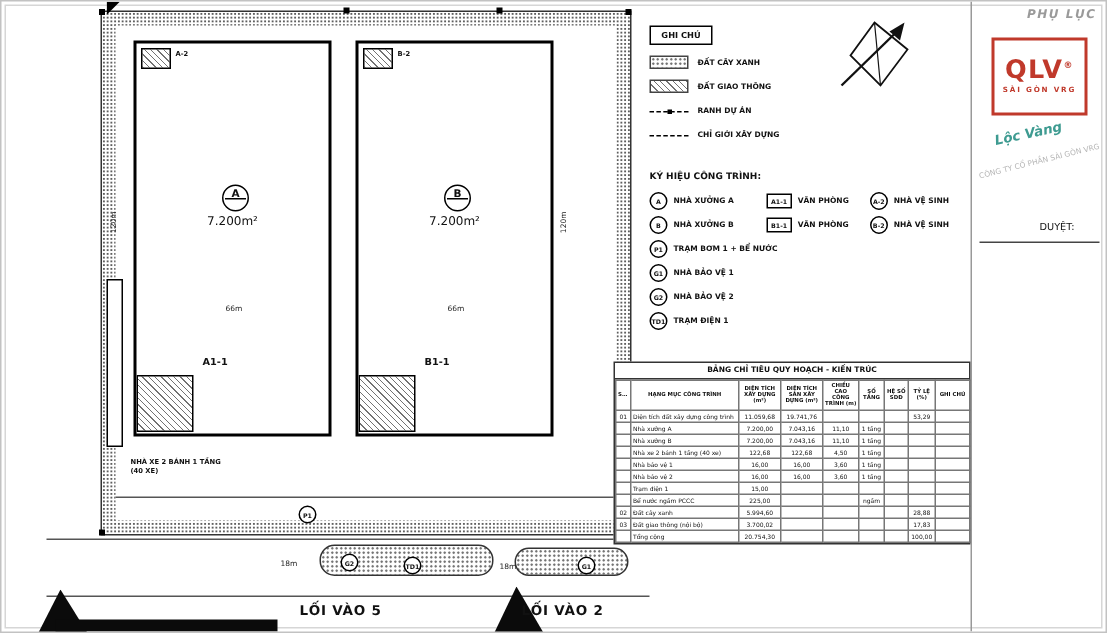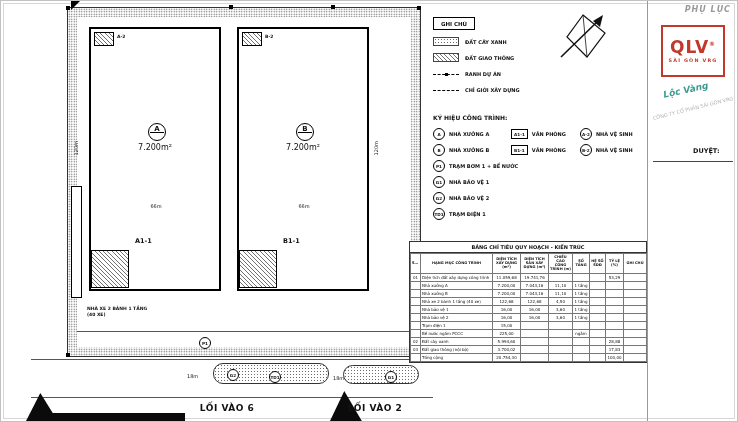--- a/index.html
+++ b/index.html
@@ -70,21 +70,21 @@
 
   
   .tb-divider { left:646px; top:0; bottom:0; width:0; border-left:0.9px solid #999; }
   .corner-label { right:6px; top:4px; font-size:8px; font-weight:700; color:#9a9a9a; letter-spacing:1px;font-style:italic; }
   .logo { left:660px; top:24px; width:64px; height:52px; border:2px solid #c0392b; display:flex; flex-direction:column; align-items:center; justify-content:center; gap:2px; background:#fff; }
   .logo-main { color:#c0392b; font-size:17px; font-weight:700; letter-spacing:1px; line-height:1; }
   .logo-main sup { font-size:6px; }
   .logo-sub { color:#c0392b; font-size:4.8px; font-weight:700; letter-spacing:1.2px; }
   .wm-script { left:662px; top:84px; font-size:9px; font-style:italic; font-weight:700; color:#1d8a7e; transform:rotate(-12deg); opacity:0.85; }
   .wm-text { left:646px; top:104px; width:92px; font-size:5px; color:#b5b5b5; transform:rotate(-14deg); text-align:center; }
-  .approve { left:652px; top:146px; font-size:6.5px; font-weight:700;padding-left:40px; }
+  .approve { left:652px; top:146px; font-size:6.5px; font-weight:400;padding-left:40px; }
   .approve-line { left:652px; top:160px; width:80px; height:0; border-top:0.8px solid #444; }
 
   
   .ptable-wrap { left:408px; top:240px; width:238px; border:0.9px solid #333; background:#fff; }
   .ptable-title { font-size:5px; font-weight:700; text-align:center; padding:2px 0; border-bottom:0.8px solid #333; }
   table.ptable { width:100%; border-collapse:collapse; table-layout:fixed; }
   table.ptable th, table.ptable td { border:0.5px solid #777; font-size:4px; padding:1px 1px; text-align:center; overflow:hidden; white-space:nowrap; text-overflow:ellipsis; }
   table.ptable th { font-size:3.6px; font-weight:700; white-space:normal; line-height:1.15; }
   table.ptable td.left { text-align:left; }
   table.ptable col.c0{width:10px} table.ptable col.c1{width:72px} table.ptable col.c2{width:28px}
@@ -162,21 +162,21 @@
     <span>G1</span>
   </div>
 
   <div class="abs dim" style="left:186px;top:372px;">18m</div>
   <div class="abs dim" style="left:332px;top:374px;">18m</div>
 
   <div class="wedge" style="left:24px;top:392px;width:34px;height:30px;"></div>
   <div class="wedge" style="left:328px;top:390px;width:34px;height:32px;"></div>
   <div class="black-bar" style="left:36px;top:412px;width:148px;height:8px;"></div>
 
-  <div class="entrance-label" style="left:190px;top:402px;">LỐI VÀO 6</div>
+  <div class="entrance-label" style="left:190px;top:402px;">LỐI VÀO 5</div>
   <div class="entrance-label" style="left:338px;top:402px;">LỐI VÀO 2</div>
 
   <div class="abs legend-title">GHI CHÚ</div>
 
   <div class="legend-item" style="top:36px;">
     <div class="swatch dots"></div>
     <span class="legend-label">ĐẤT CÂY XANH</span>
   </div>
   <div class="legend-item" style="top:52px;">
     <div class="swatch diag"></div>

